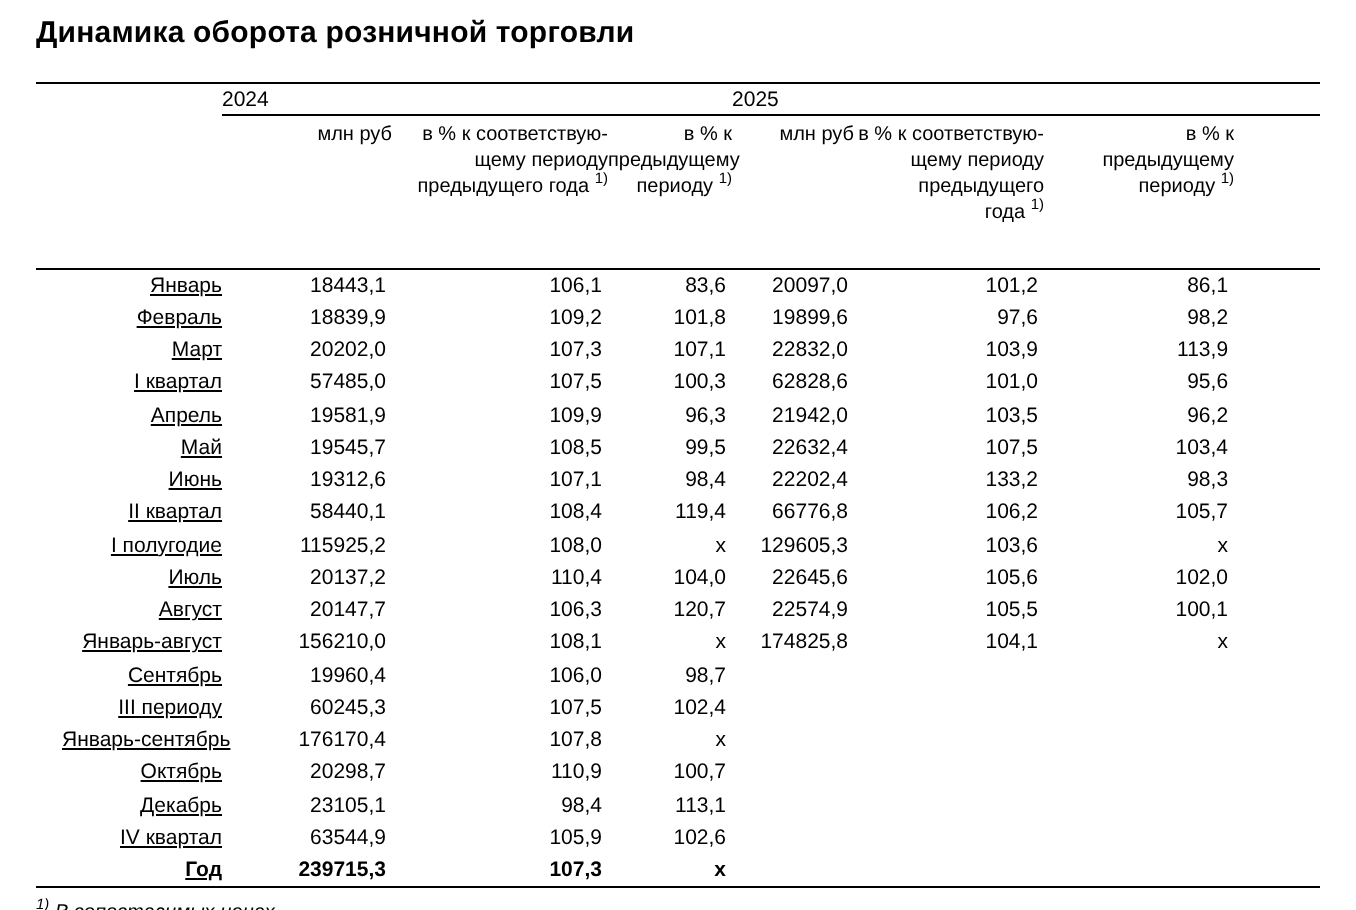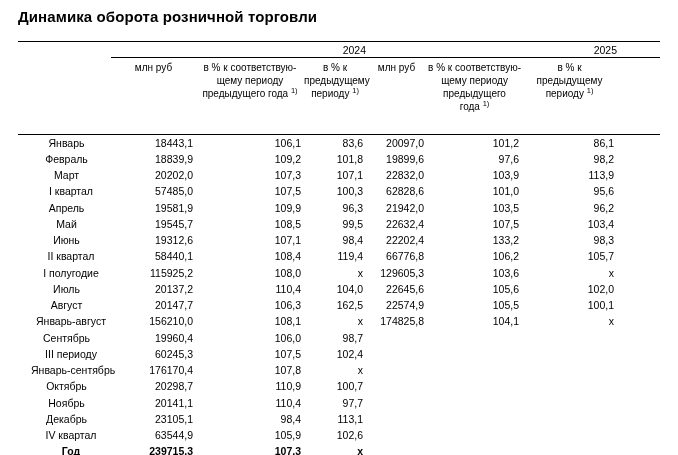--- a/index.html
+++ b/index.html
@@ -13,37 +13,37 @@
     font-size:15px;font-weight:bold;margin:0 0 16px 0;
     letter-spacing:.1px;
   }
   table.stat{
     border-collapse:collapse;table-layout:fixed;width:642px;
     border-top:1.6px solid #000;border-bottom:1.6px solid #000;
   }
   
   tr.years th{
     font-weight:normal;font-size:10.5px;height:15px;
-    text-align:right;vertical-align:middle;padding:0;
+    text-align:left;vertical-align:middle;padding:0;
   }
   tr.years th.underlined{border-bottom:1.4px solid #000;}
   
   tr.subhead th{
     font-weight:normal;font-size:10px;line-height:13px;
-    text-align:center;vertical-align:top;
+    text-align:right;vertical-align:top;
     padding:3px 0 21px 0;border-bottom:1.4px solid #000;
     white-space:normal;
   }
   tr.subhead th sup, .footnote sup{font-size:7.5px;vertical-align:super;line-height:0;}
   
   tbody tr{height:16.25px;}
   tbody td{
     font-size:10.5px;padding:0;vertical-align:middle;white-space:nowrap;
   }
-  td.label{text-align:center;padding-left:4px;}
+  td.label{text-align:right;padding-left:4px;text-decoration:underline;}
   td.label.indent{padding-left:13px;margin-top:40px;}
   td.num{text-align:right;padding-right:3px;}
   tr.bold td{font-weight:bold;}
   .footnote{
     margin:7px 0 0 0;font-size:10px;font-style:italic;
   }
 </style>
 </head>
 <body>
 
@@ -178,21 +178,21 @@
           <td class="num">104,0</td>
           <td class="num">22645,6</td>
           <td class="num">105,6</td>
           <td class="num">102,0</td>
           <td></td>
         </tr>
         <tr>
           <td class="label">Август</td>
           <td class="num">20147,7</td>
           <td class="num">106,3</td>
-          <td class="num">162,5</td>
+          <td class="num">120,7</td>
           <td class="num">22574,9</td>
           <td class="num">105,5</td>
           <td class="num">100,1</td>
           <td></td>
         </tr>
         <tr>
           <td class="label indent">Январь-август</td>
           <td class="num">156210,0</td>
           <td class="num">108,1</td>
           <td class="num">х</td>
@@ -235,30 +235,20 @@
           <td class="label">Октябрь</td>
           <td class="num">20298,7</td>
           <td class="num">110,9</td>
           <td class="num">100,7</td>
           <td class="num"></td>
           <td class="num"></td>
           <td class="num"></td>
           <td></td>
         </tr>
         <tr>
-          <td class="label">Ноябрь</td>
-          <td class="num">20141,1</td>
-          <td class="num">110,4</td>
-          <td class="num">97,7</td>
-          <td class="num"></td>
-          <td class="num"></td>
-          <td class="num"></td>
-          <td></td>
-        </tr>
-        <tr>
           <td class="label">Декабрь</td>
           <td class="num">23105,1</td>
           <td class="num">98,4</td>
           <td class="num">113,1</td>
           <td class="num"></td>
           <td class="num"></td>
           <td class="num"></td>
           <td></td>
         </tr>
         <tr>

